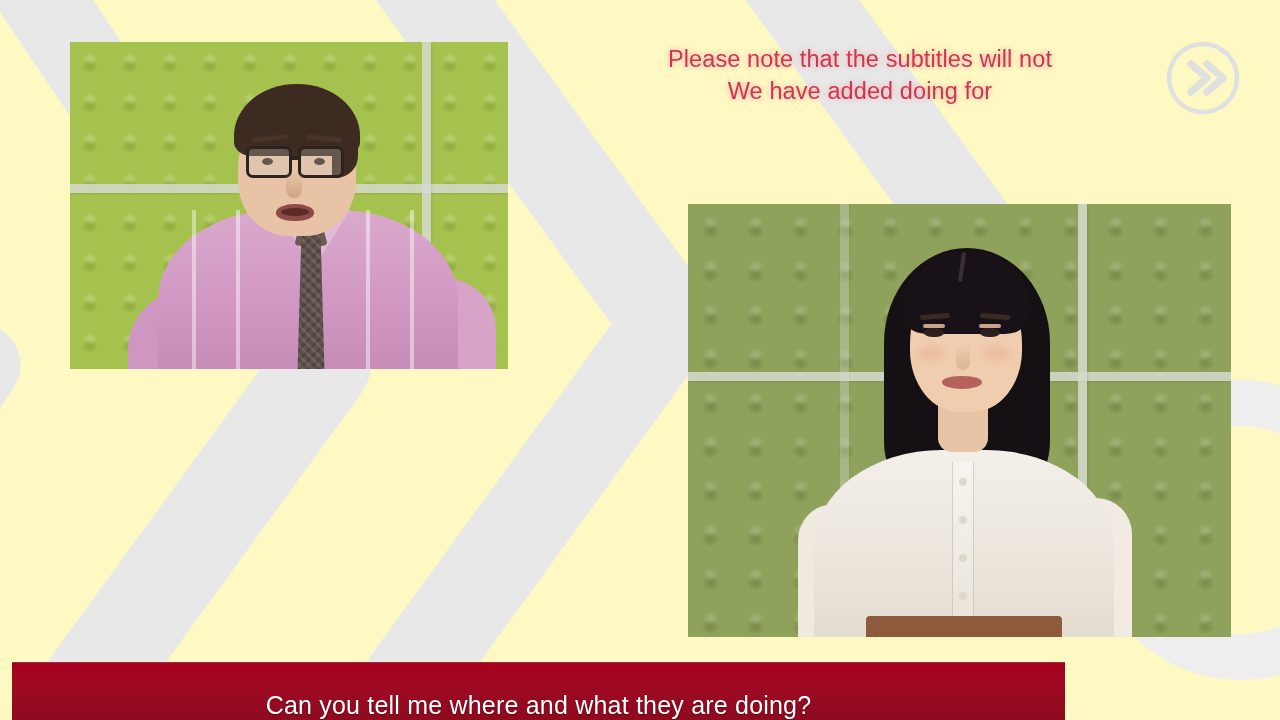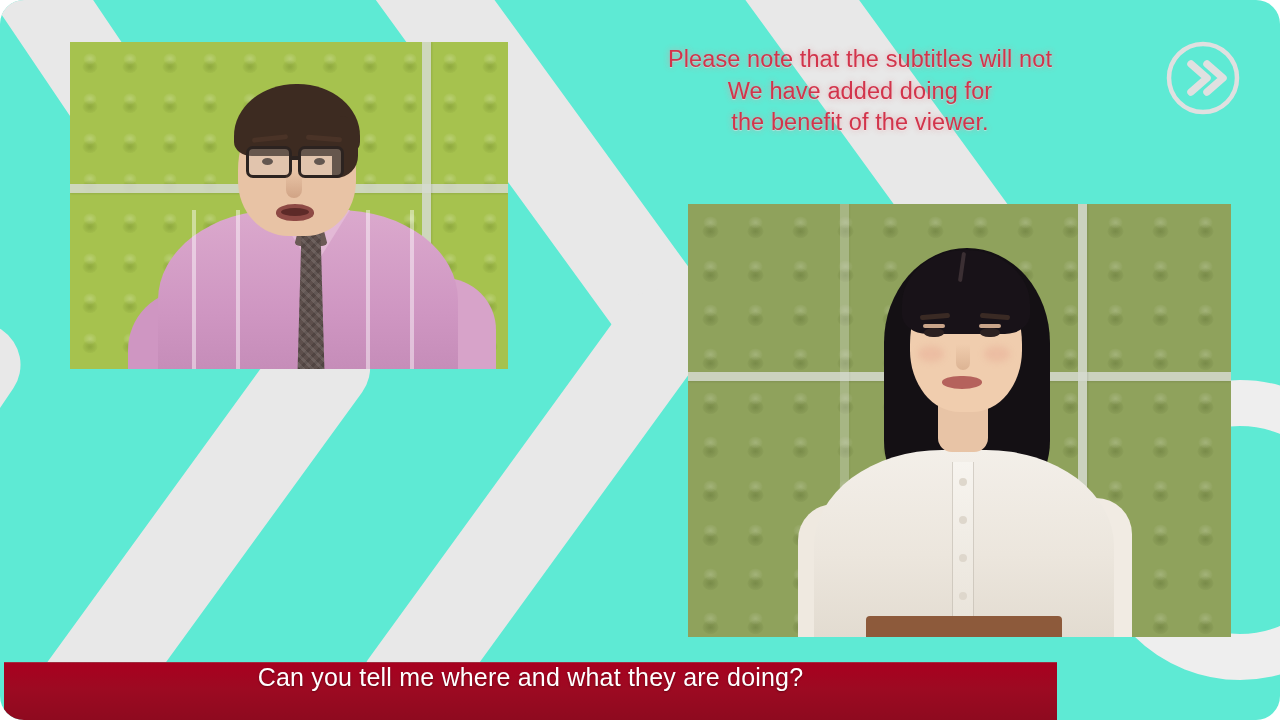--- a/index.html
+++ b/index.html
@@ -7,23 +7,22 @@
   body {
     font-family:"Liberation Sans", sans-serif;
     background:#ffffff;
     position:relative;
   }
 
   
   #stage {
     position:absolute; left:0; top:0;
     width:1280px; height:720px;
-    background:#5eead4;
+    background:#fef9c3;
     overflow:hidden;
-    border-radius:24px;
   }
 
   
   .wm-layer {
     position:absolute; left:0; top:0; width:1280px; height:720px;
     overflow:hidden; pointer-events:none;
   }
   
   .wm-bar {
     position:absolute;
@@ -282,23 +281,23 @@
     -webkit-text-fill-color:transparent;
     transform:scaleX(.92);
     transform-origin:left top;
   }
   #logo-badge {
     position:absolute; left:226px; top:0px; width:56px; height:56px;
   }
 
   
   #subtitle-bar {
-    position:absolute; left:4px; top:662px; width:1053px; height:58px;
+    position:absolute; left:12px; top:662px; width:1053px; height:58px;
     background:linear-gradient(180deg,#a8001f 0%, #9d0a22 45%, #8e0a1f 100%);
-    display:flex; align-items:flex-start; justify-content:center;
+    display:flex; align-items:flex-end; justify-content:center;
     border-top:1px solid rgba(255,255,255,.15);
   }
   #subtitle-text {
     color:#ffffff;
     font-size:25px;
     letter-spacing:.2px;
     text-shadow:0 1px 2px rgba(0,0,0,.35);
   }
 </style>
 </head>
@@ -402,21 +401,20 @@
       <div class="w-cheek-r" style="left:296px;"></div>
 
       <div class="w-nose"></div>
       <div class="w-mouth"></div>
     </div>
   </div>
 
   <div id="note">
     <div>Please note that the subtitles will not</div>
     <div>We have added doing for</div>
-    <div>the benefit of the viewer.</div>
   </div>
 
   <div id="badge-tr">
     <svg width="80" height="80" viewBox="0 0 80 80" aria-hidden="true">
       <circle cx="40" cy="40" r="34" fill="none" stroke="#e0e0e0" stroke-width="4.5"></circle>
       <polyline points="28,26 44,40 28,54" fill="none" stroke="#e0e0e0" stroke-width="7.5" stroke-linecap="round" stroke-linejoin="round"></polyline>
       <polyline points="44,26 60,40 44,54" fill="none" stroke="#e0e0e0" stroke-width="7.5" stroke-linecap="round" stroke-linejoin="round"></polyline>
     </svg>
   </div>
 

